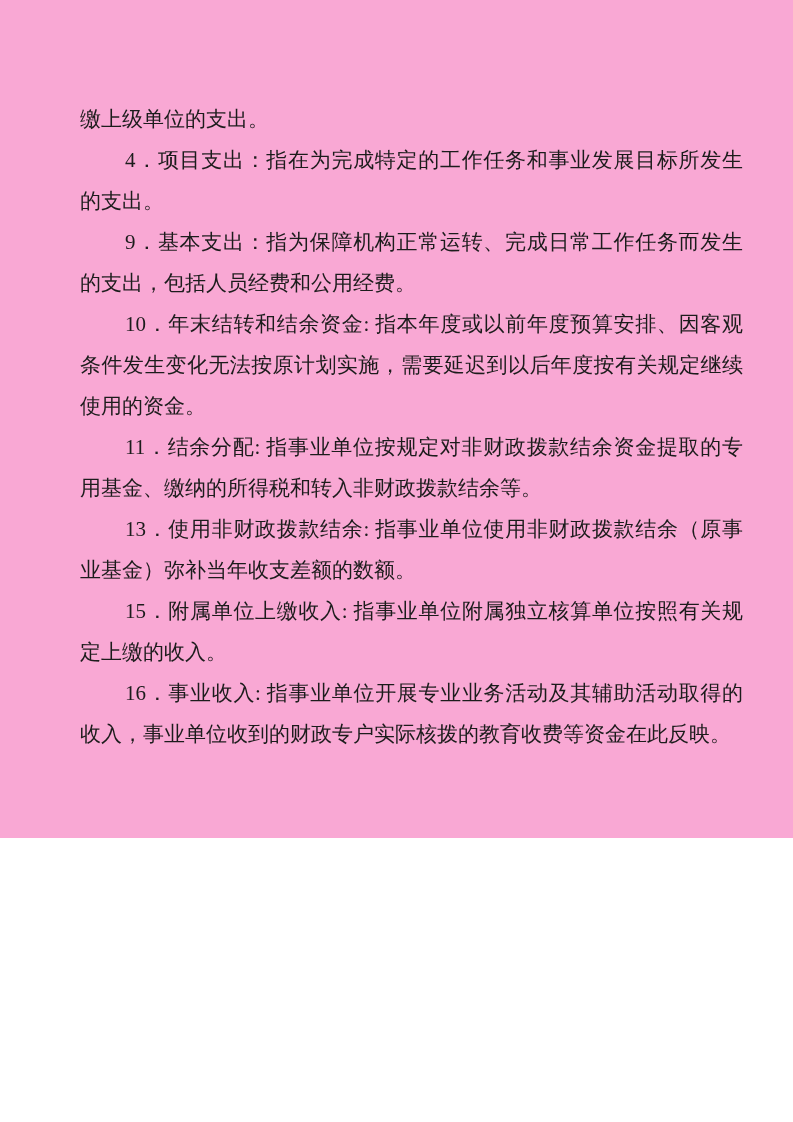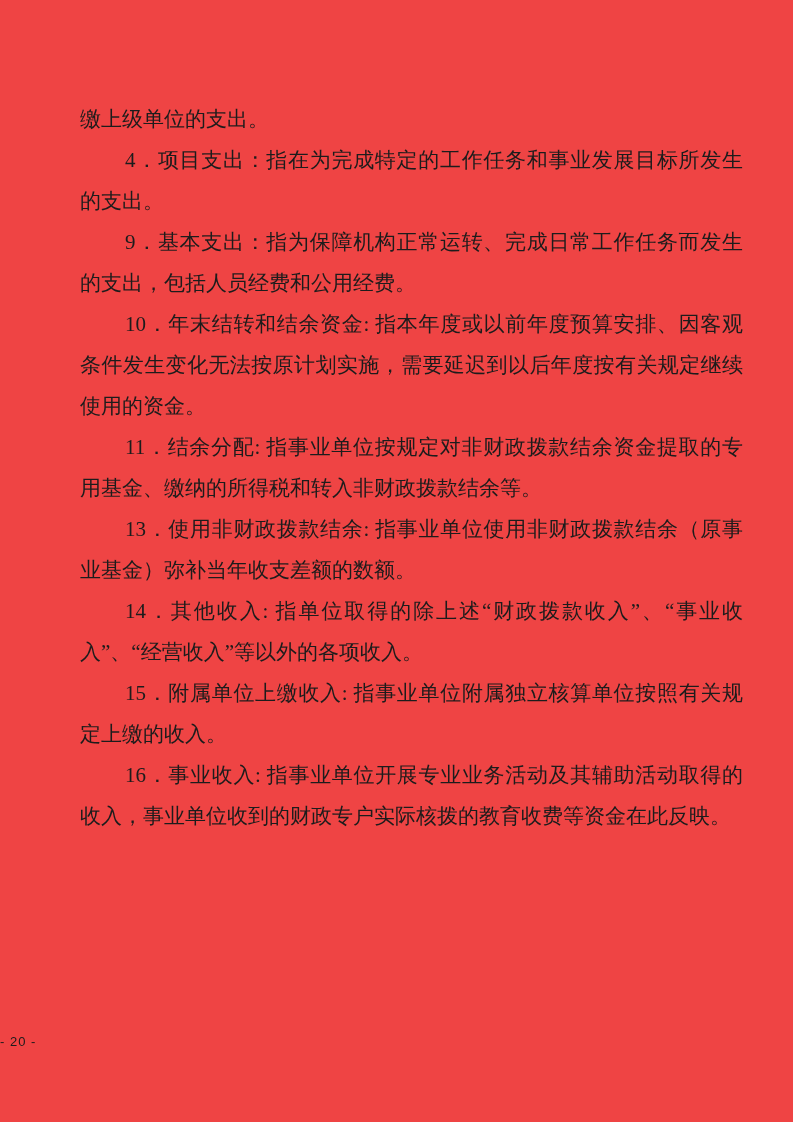--- a/index.html
+++ b/index.html
@@ -3,22 +3,22 @@
 <meta charset="utf-8">
 <style>
   html, body {
     margin: 0;
     padding: 0;
     background: #ffffff;
   }
   .page {
     position: relative;
     width: 793px;
-    height: 1122px;
-    background: #ef4444;
+    height: 838px;
+    background: #f9a8d4;
     overflow: hidden;
     font-family: "Liberation Serif", "DejaVu Serif", serif;
     color: #1c1c1c;
   }
   .doc-body {
     position: absolute;
     left: 80px;
     top: 99px;
     width: 663px;
   }
@@ -50,18 +50,17 @@
 <body>
 
 <div class="page">
   <div class="doc-body">
     <p class="para">缴上级单位的支出。</p>
     <p class="para indent">4．项目支出：指在为完成特定的工作任务和事业发展目标所发生的支出。</p>
     <p class="para indent">9．基本支出：指为保障机构正常运转、完成日常工作任务而发生的支出，包括人员经费和公用经费。</p>
     <p class="para indent">10．年末结转和结余资金: 指本年度或以前年度预算安排、因客观条件发生变化无法按原计划实施，需要延迟到以后年度按有关规定继续使用的资金。</p>
     <p class="para indent">11．结余分配: 指事业单位按规定对非财政拨款结余资金提取的专用基金、缴纳的所得税和转入非财政拨款结余等。</p>
     <p class="para indent">13．使用非财政拨款结余: 指事业单位使用非财政拨款结余（原事业基金）弥补当年收支差额的数额。</p>
-    <p class="para indent">14．其他收入: 指单位取得的除上述“财政拨款收入”、“事业收入”、“经营收入”等以外的各项收入。</p>
     <p class="para indent">15．附属单位上缴收入: 指事业单位附属独立核算单位按照有关规定上缴的收入。</p>
     <p class="para indent">16．事业收入: 指事业单位开展专业业务活动及其辅助活动取得的收入，事业单位收到的财政专户实际核拨的教育收费等资金在此反映。</p>
   </div>
   <div class="page-number">- 20 -</div>
 </div>
 
 </body></html>

